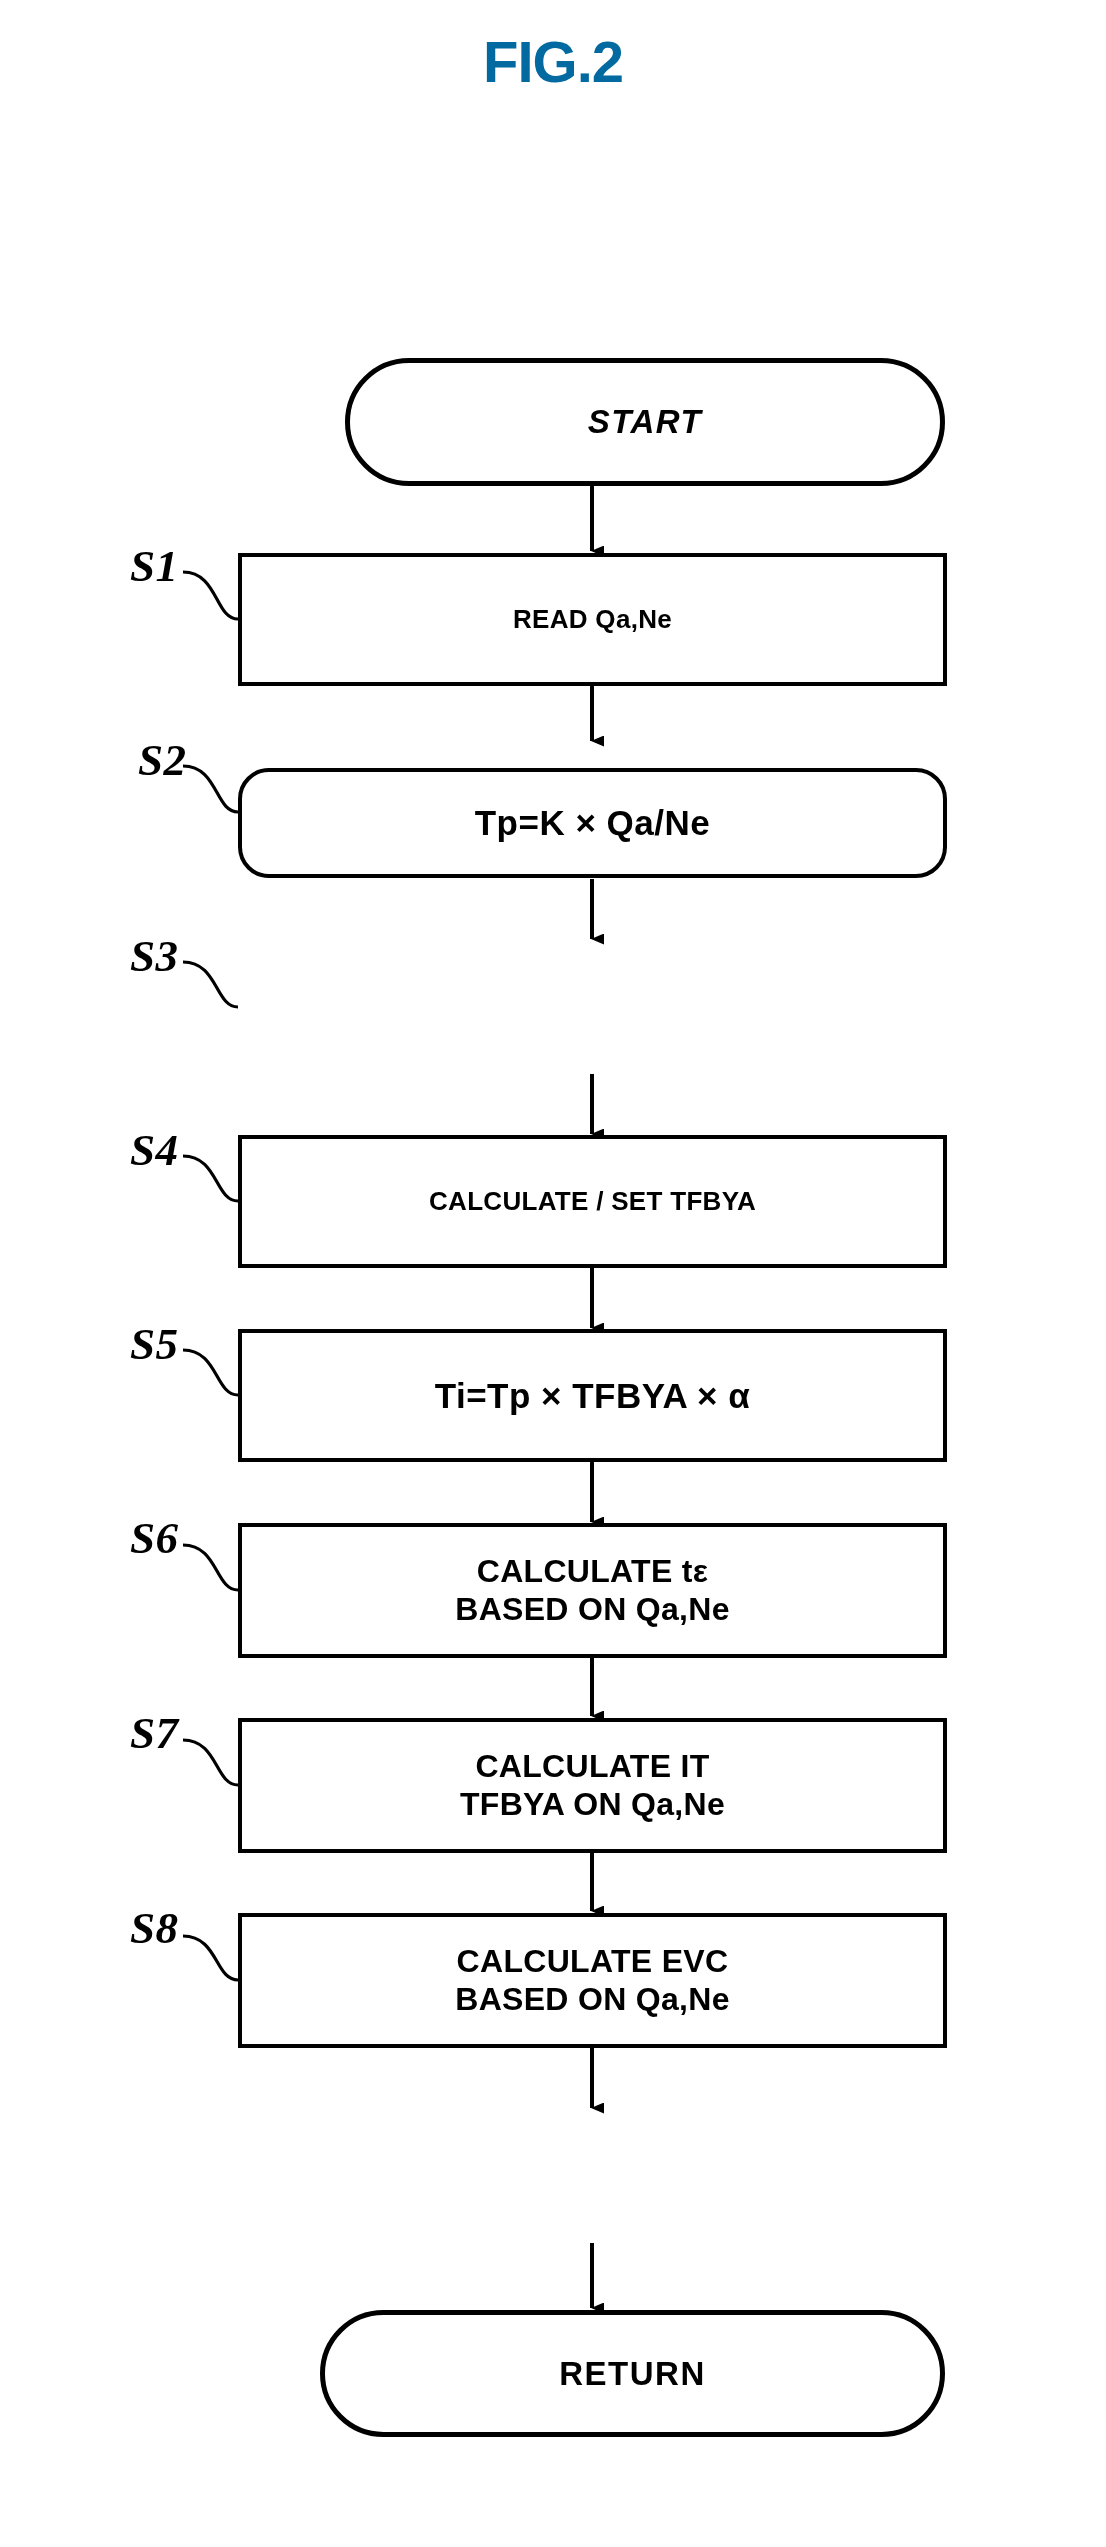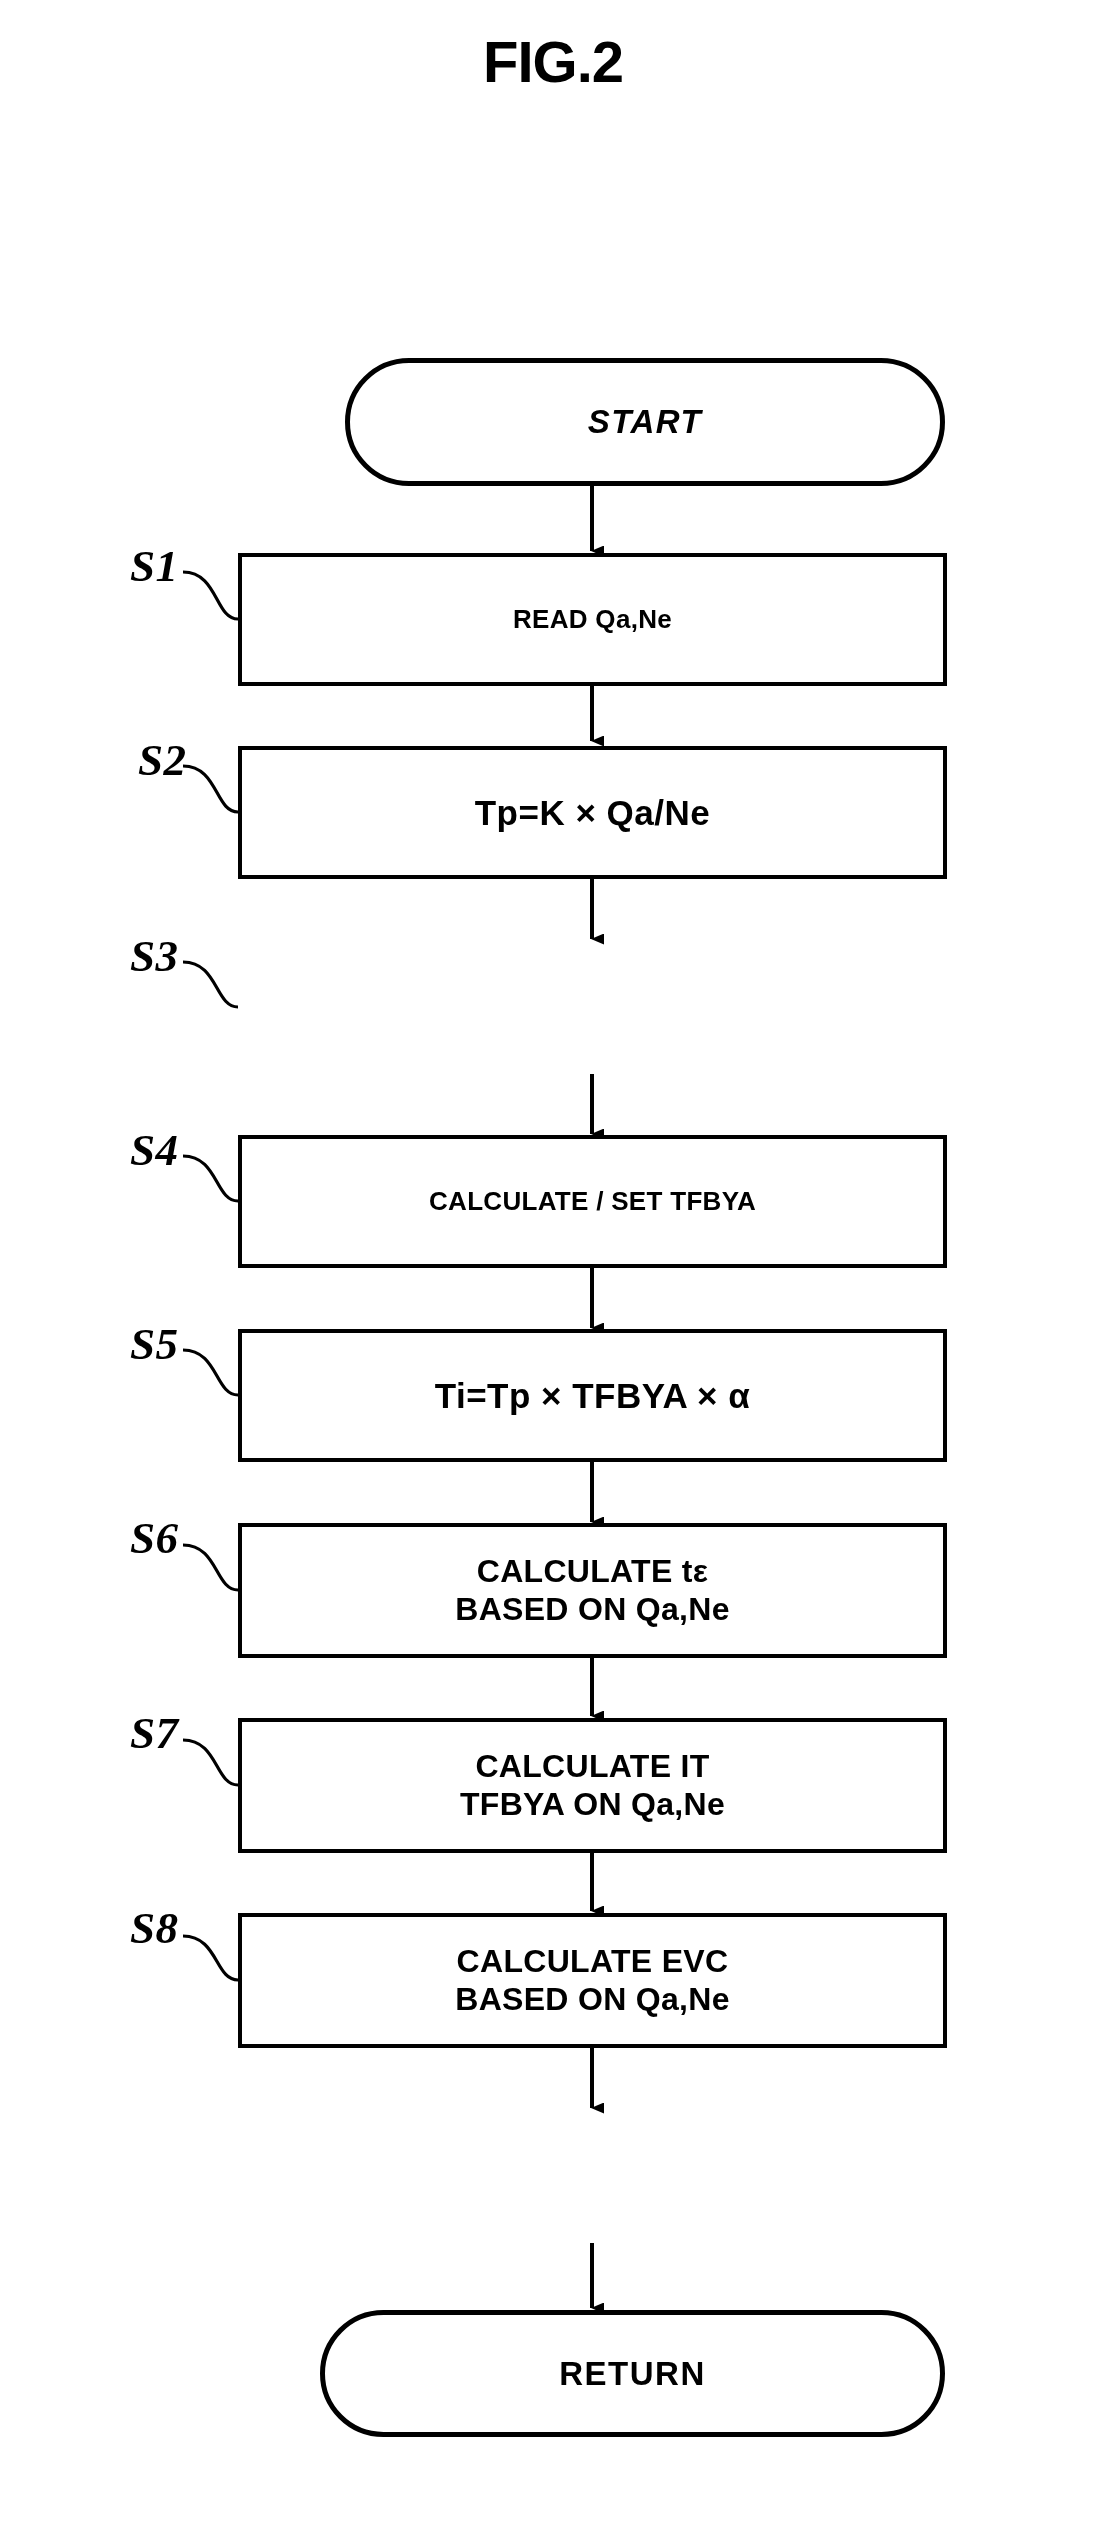--- a/index.html
+++ b/index.html
@@ -21,21 +21,21 @@
   #fig-title {
     position: absolute;
     left: 0;
     top: 28px;
     width: 1106px;
     text-align: center;
     font-family: "Liberation Sans", sans-serif;
     font-weight: bold;
     font-size: 58px;
     letter-spacing: -1px;
-    color: #000000;
+    color: #0369a1;
   }
 
   
   .terminator {
     position: absolute;
     box-sizing: border-box;
     border: 5px solid #000000;
     border-radius: 70px;
     background: #ffffff;
     display: flex;
@@ -138,21 +138,21 @@
   </svg>
 
   <div class="terminator" style="left:345px; top:358px; width:600px; height:128px;font-style:italic;">
     <span>START</span>
   </div>
 
   <div class="step-label" style="left:130px; top:540px;">S1</div>
   <div class="process" style="left:238px; top:553px; width:709px; height:133px;">READ Qa,Ne</div>
 
   <div class="step-label" style="left:130px; top:734px;margin-left:8px;">S2</div>
-  <div class="process formula" style="left:238px; top:746px; width:709px; height:133px;">Tp=K × Qa/Ne</div>
+  <div class="process formula" style="left:238px; top:768px; width:709px; height:110px;border-radius:31px;">Tp=K × Qa/Ne</div>
 
   <div class="step-label" style="left:130px; top:930px;">S3</div>
 
   <div class="step-label" style="left:130px; top:1124px;">S4</div>
   <div class="process" style="left:238px; top:1135px; width:709px; height:133px;">CALCULATE / SET TFBYA</div>
 
   <div class="step-label" style="left:130px; top:1318px;">S5</div>
   <div class="process formula" style="left:238px; top:1329px; width:709px; height:133px;">Ti=Tp × TFBYA × α</div>
 
   <div class="step-label" style="left:130px; top:1512px;">S6</div>

